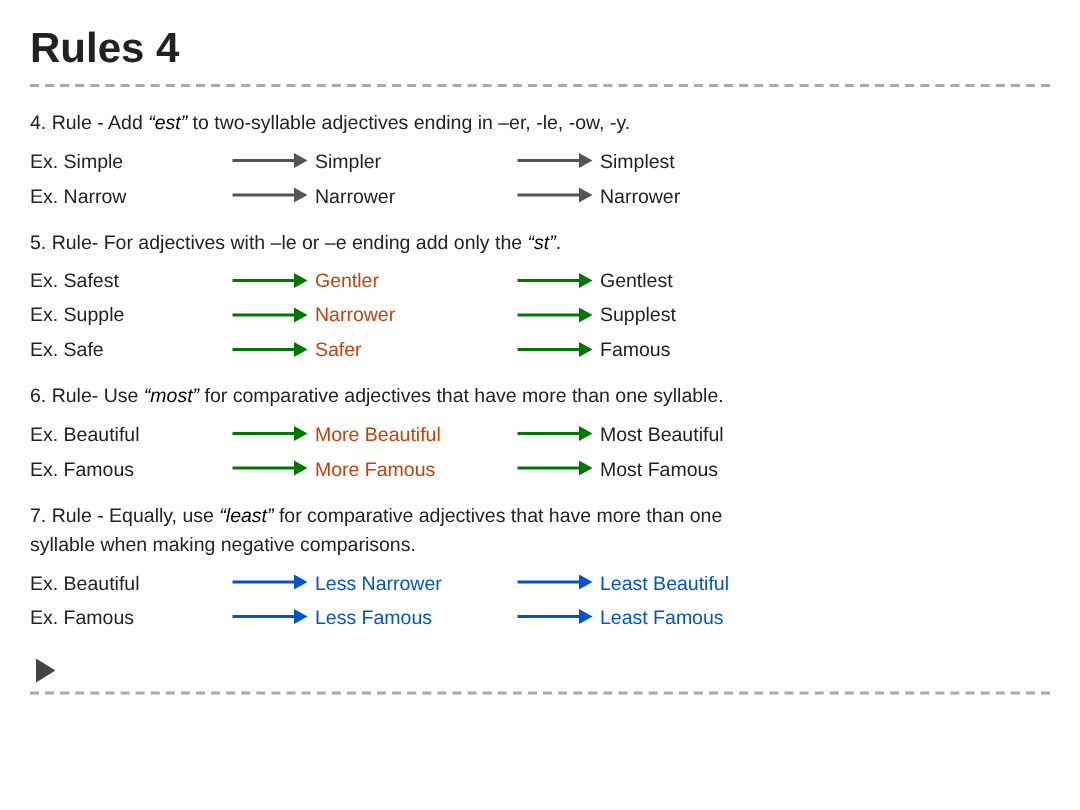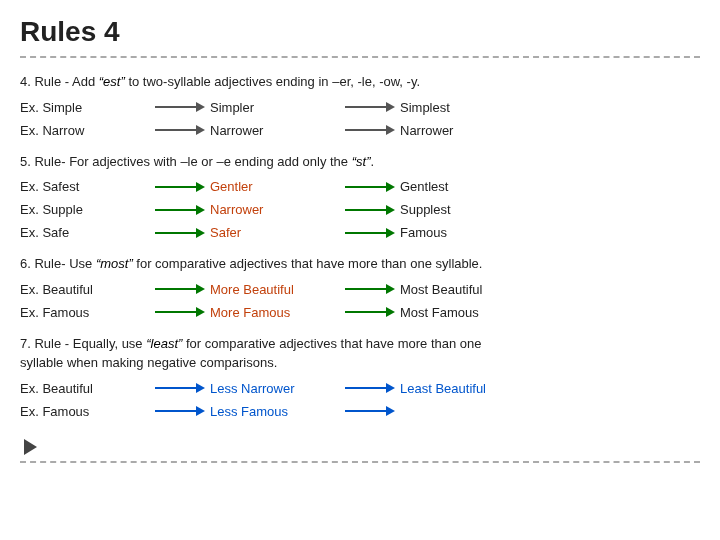--- a/index.html
+++ b/index.html
@@ -219,20 +219,21 @@
       </div>
       <div class="examples-grid">
         <div class="ex-label">Ex.  Famous</div>
         <div class="arrow-cell">
           <span class="arrow arrow-blue"></span>
         </div>
         <div class="ex-label ex-superlative-blue">Less Famous</div>
         <div class="arrow-cell">
           <span class="arrow arrow-blue"></span>
         </div>
+        <div class="ex-label ex-superlative-blue">Least Famous</div>
       </div>
     </div>
   </div>
 
 <div class="bottom-left-section">
   <div class="play-icon"></div>
 </div>
 
 <hr class="divider" style="margin-top:6px;">
 

